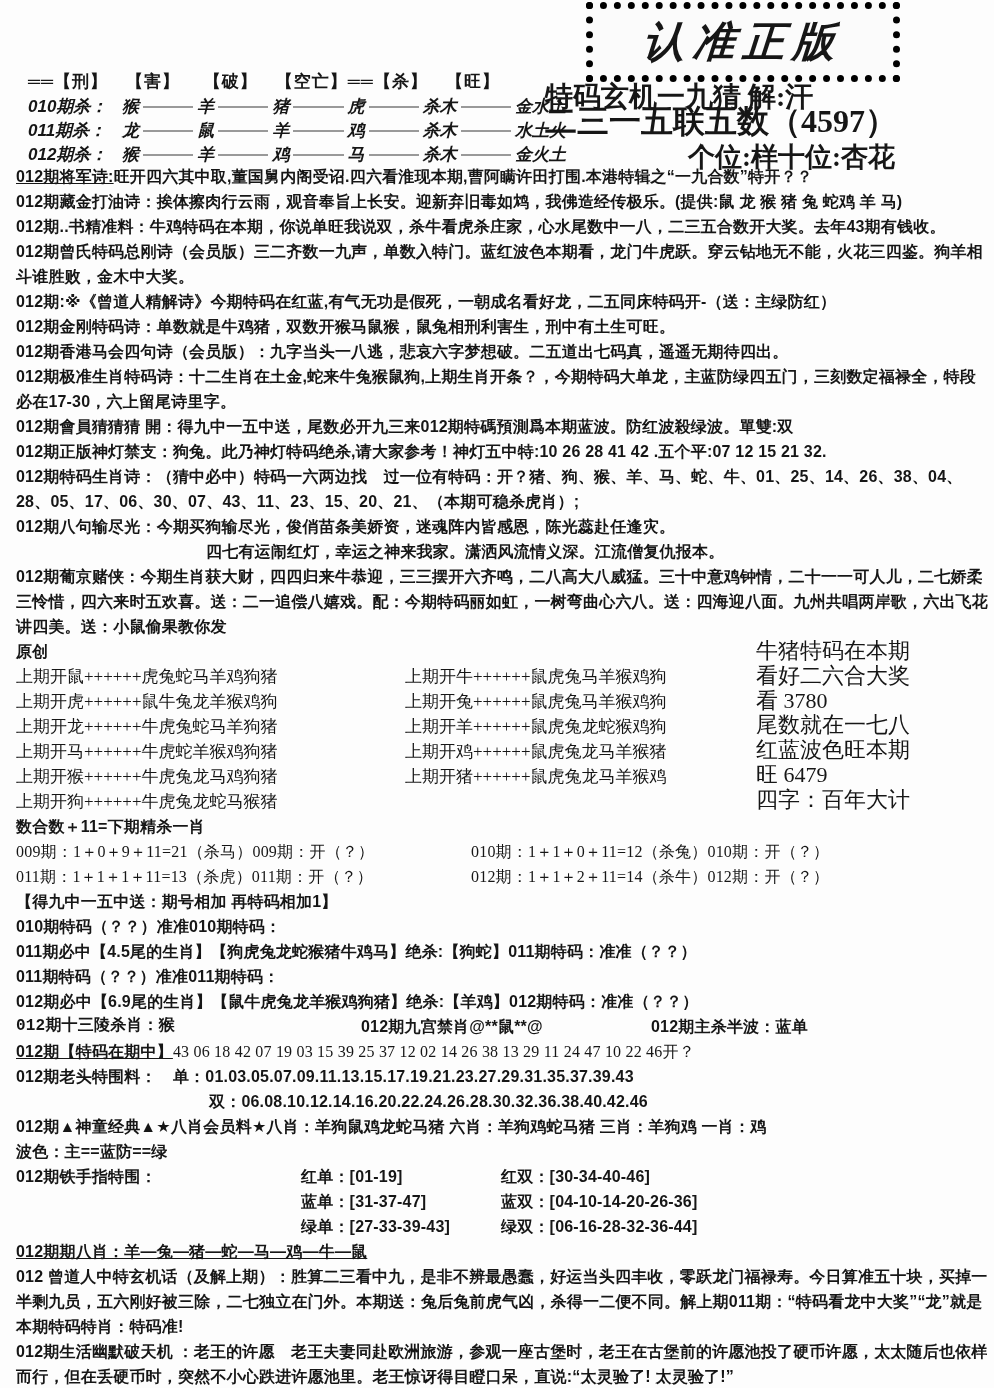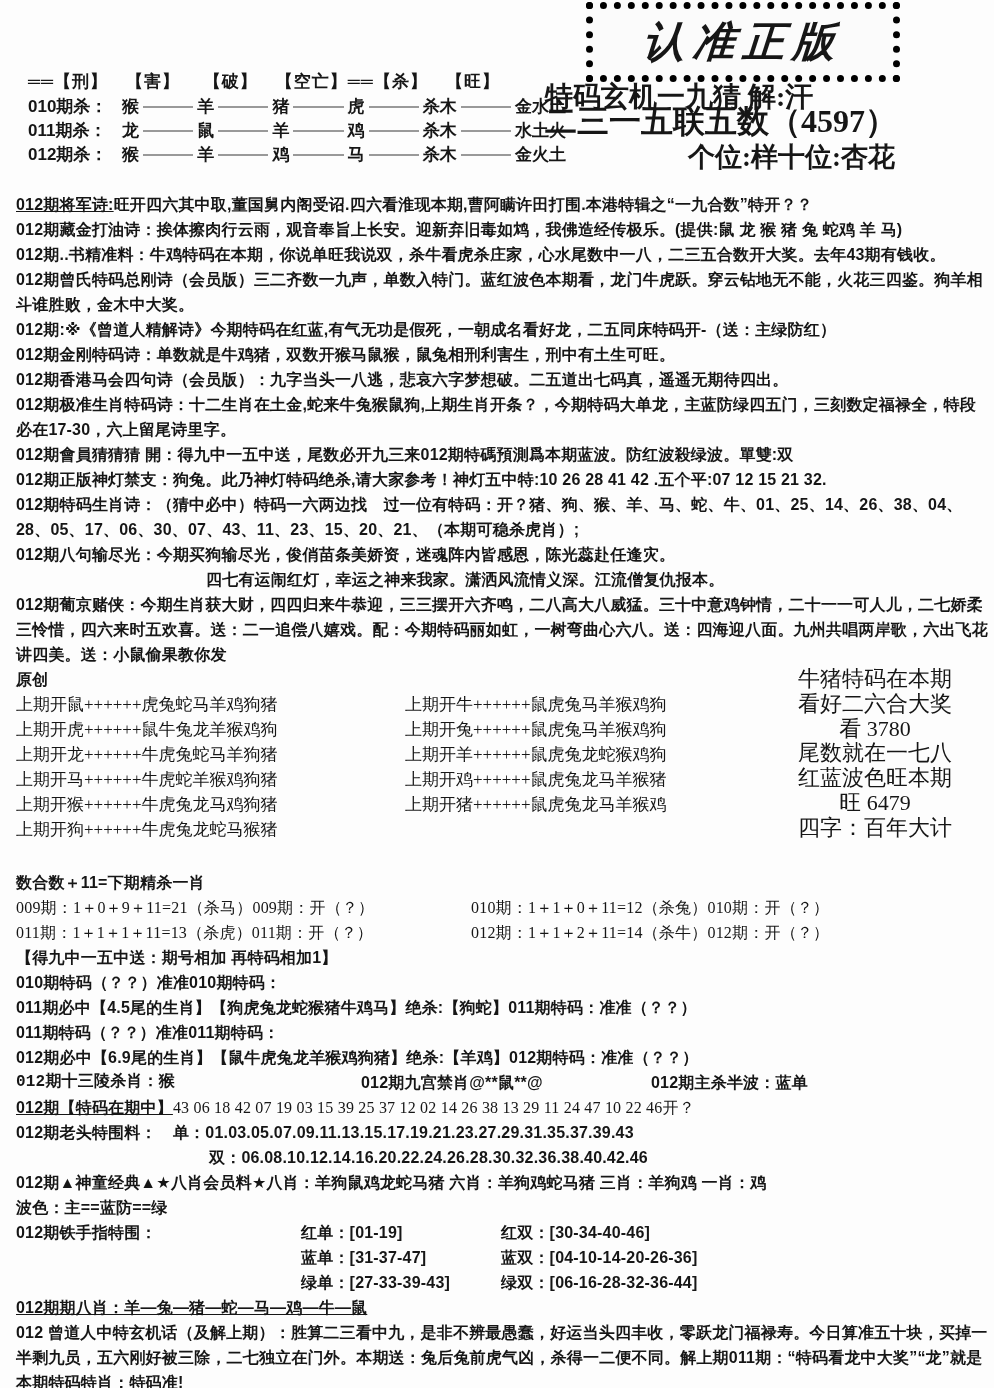--- a/index.html
+++ b/index.html
@@ -15,44 +15,44 @@
     border:7px dotted #000;background:#fbfbfb;
     display:flex;align-items:center;justify-content:center;
   }
   .stamp span{
     font-family:"Liberation Serif","DejaVu Serif",serif;
     font-size:42px;font-weight:900;font-style:italic;
     letter-spacing:8px;transform:skewX(-4deg);white-space:nowrap;
   }
   .ktable{position:absolute;left:28px;top:70px;width:540px;}
   .khead{font-size:17px;font-weight:700;letter-spacing:1px;white-space:nowrap;height:24px;}
-  .krow{display:flex;align-items:center;height:24px;font-size:17px;font-weight:700;white-space:nowrap;}
+  .krow{display:flex;align-items:center;height:24px;font-size:17px;font-weight:700;white-space:nowrap;font-style:italic;}
   .klabel{width:92px;flex:none;}
   .kcell{flex:none;padding:0 2px;}
   .conn{flex:1;height:2px;background:#999;margin:2px 2px 0 2px;}
   .mystic{position:absolute;font-family:"Liberation Serif","DejaVu Serif",serif;font-weight:700;white-space:nowrap;}
   .m1{left:545px;top:78px;font-size:28px;}
   .m2{left:545px;top:100px;font-size:32px;}
   .m3{left:688px;top:139px;font-size:27px;}
   
-  .body{padding:0 6px 0 16px;margin-top:28px;}
+  .body{padding:0 6px 0 16px;}
   .ln{margin:0;font-size:16px;line-height:25px;font-weight:600;letter-spacing:0.2px;}
   .u{text-decoration:underline;}
   .indent{padding-left:190px;}
   
   .zwrap{display:flex;padding-left:16px;}
   .zmain{width:740px;}
   .zorig{font-size:16px;line-height:25px;font-weight:600;margin:0;}
   .zcols{display:flex;}
   .zcol{font-family:"Liberation Serif","DejaVu Serif",serif;font-size:17px;line-height:25px;white-space:nowrap;}
   .zcol.l{width:389px;}
   .zcol.r{width:351px;}
   .sidebar{
     font-family:"Liberation Serif","DejaVu Serif",serif;
-    font-size:22px;line-height:24.8px;white-space:nowrap;width:238px;text-align:center;
+    font-size:22px;line-height:24.8px;white-space:nowrap;width:238px;
   }
   
   .fser{font-family:"Liberation Serif","DejaVu Serif",serif;font-weight:400;}
   .frow{display:flex;}
   .frow .c1{width:455px;flex:none;}
   .trio .c1{width:345px;flex:none;font-family:Liberation Mono, monospace;}
   .trio .c2{width:290px;flex:none;}
   .tie .t0{width:285px;flex:none;}
   .tie .t1{width:200px;flex:none;}
 </style>

